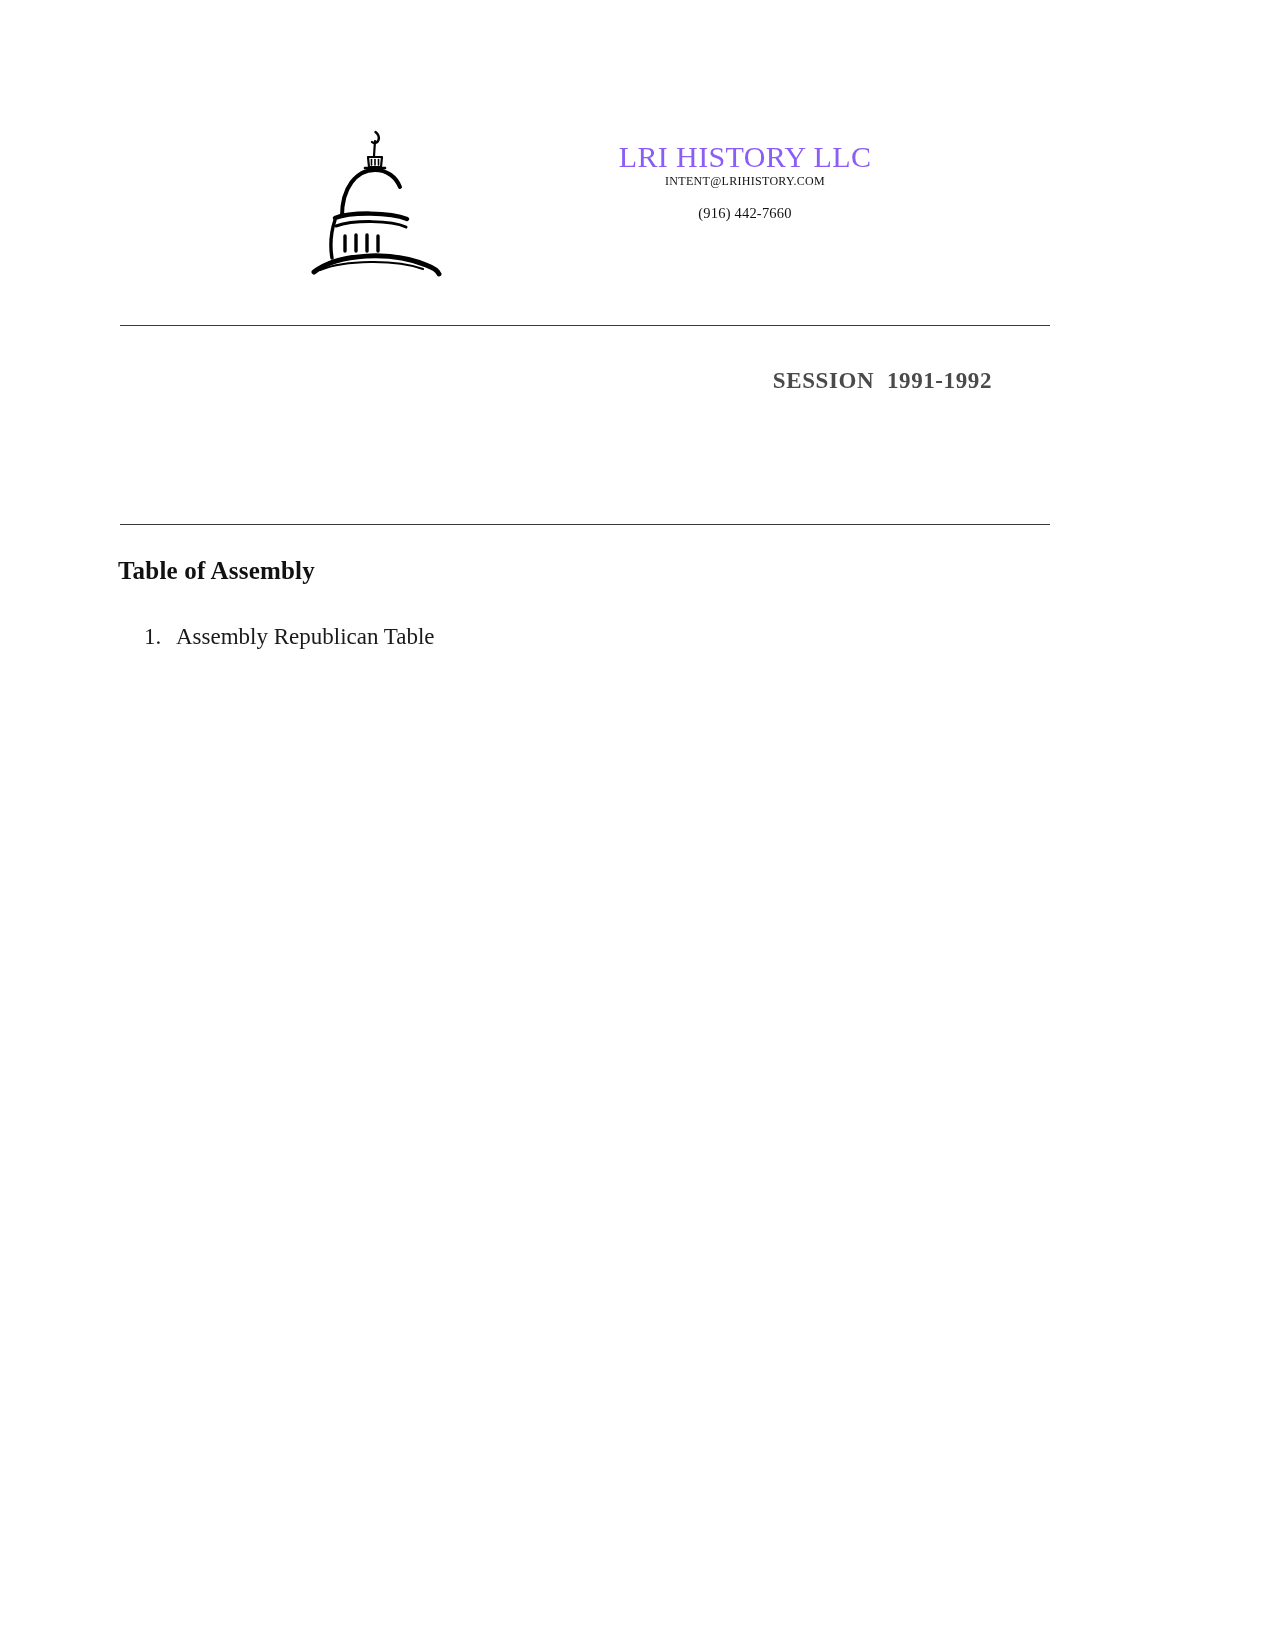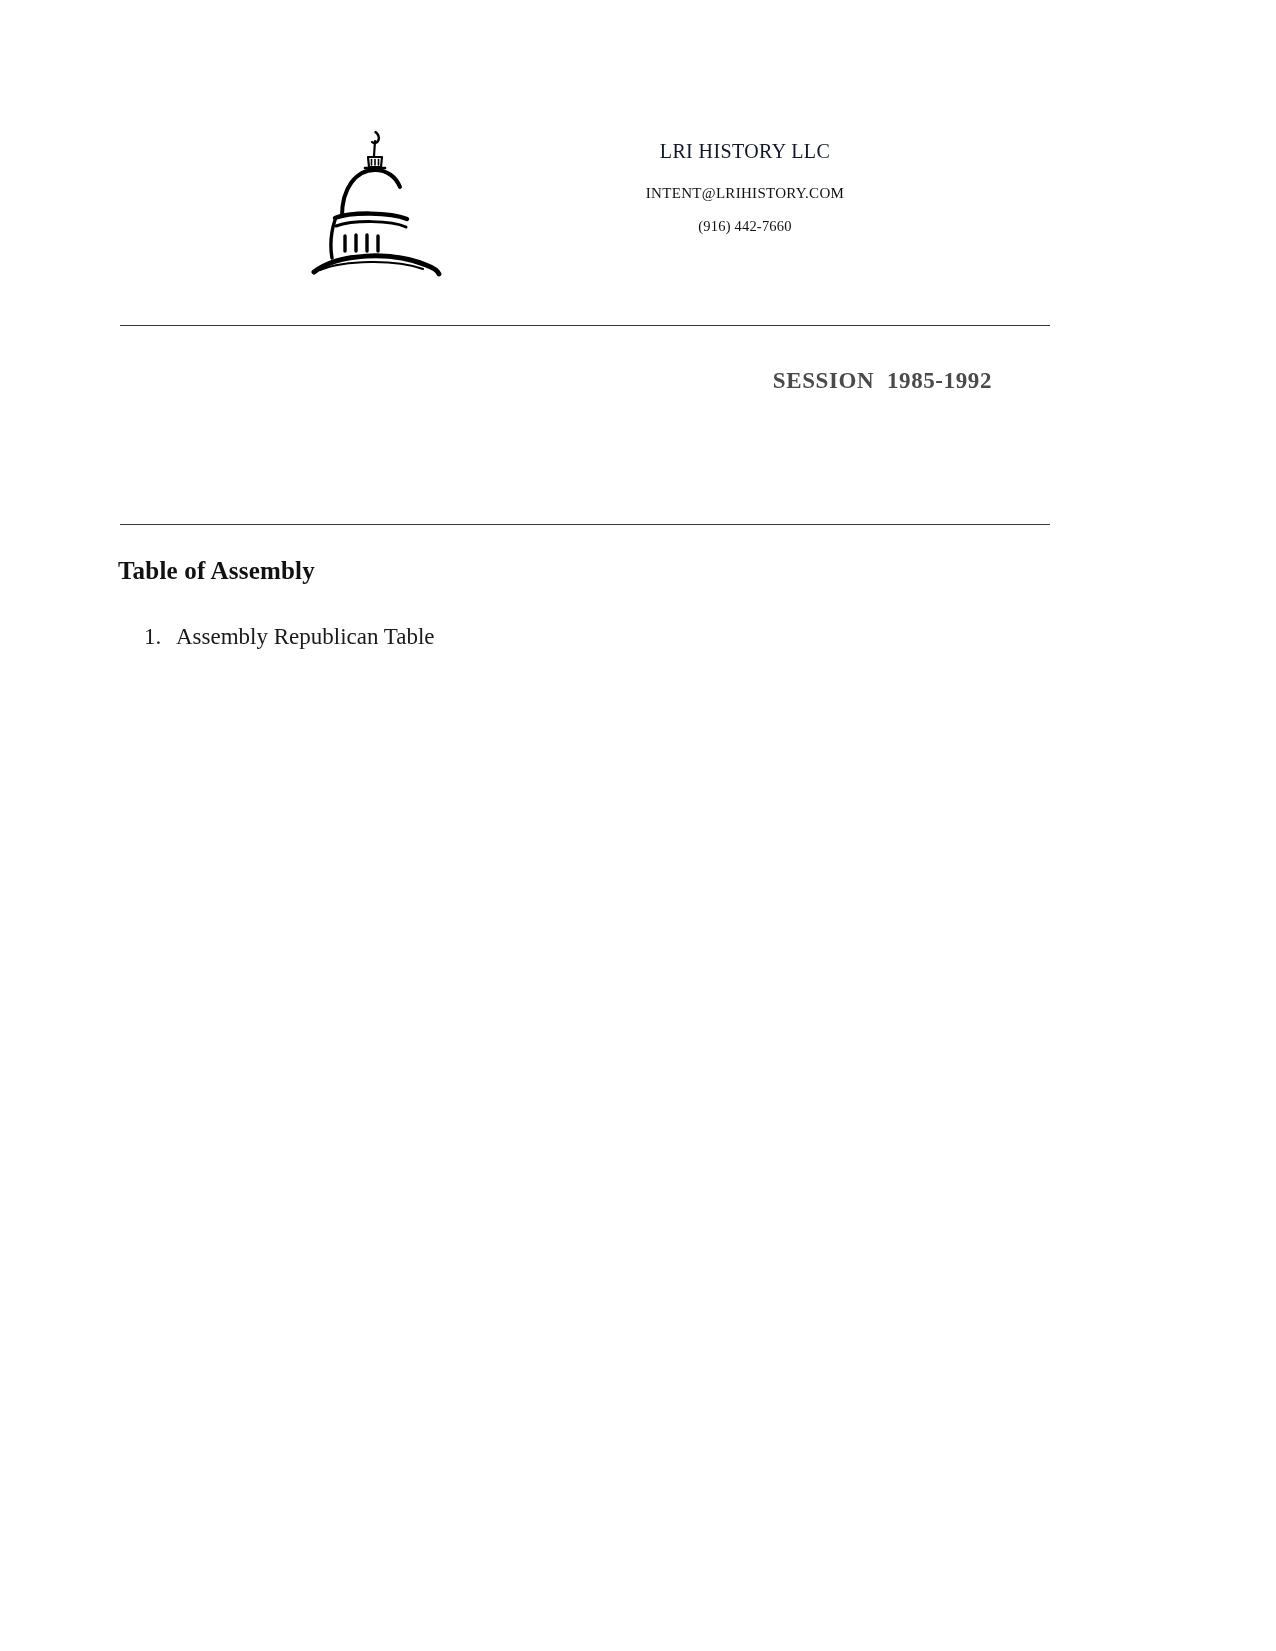--- a/index.html
+++ b/index.html
@@ -44,29 +44,29 @@
   .logo svg { display: block; }
 
   .masthead {
     flex: 1;
     text-align: center;
     padding-top: 30px;
     margin-left: -30px;
   }
 
   .company-name {
-    font-size: 20px;
+    font-size: 30px;
     letter-spacing: 0.4px;
-    color: #0f172a;
-    margin-bottom: 22px;
+    color: #8b5cf6;
+    margin-bottom: 0;
     font-family: "Liberation Serif", serif;
   }
 
   .contact-line {
-    font-size: 15px;
+    font-size: 12px;
     letter-spacing: 0.3px;
     color: #111111;
     margin-bottom: 10px;
   }
 
   .phone-line {
     font-size: 14.5px;
     letter-spacing: 0.2px;
     color: #111111;
     margin-top: 16px;
@@ -176,21 +176,21 @@
       <div class="company-name">LRI HISTORY LLC</div>
       <div class="contact-line">INTENT@LRIHISTORY.COM</div>
       <div class="phone-line">(916) 442-7660</div>
     </div>
 
   </div>
 
   <div class="rule rule-top"></div>
 
   <div class="titleblock">
-    <div>SESSION  1985-1992</div>
+    <div>SESSION  1991-1992</div>
   </div>
 
   <div class="rule rule-bottom"></div>
 
   <div class="toc-heading">Table of Assembly</div>
 
   <ul class="toc-list">
     <li class="toc-item">
       <span class="toc-num">1.</span>
       <span class="toc-label">Assembly Republican Table</span>

